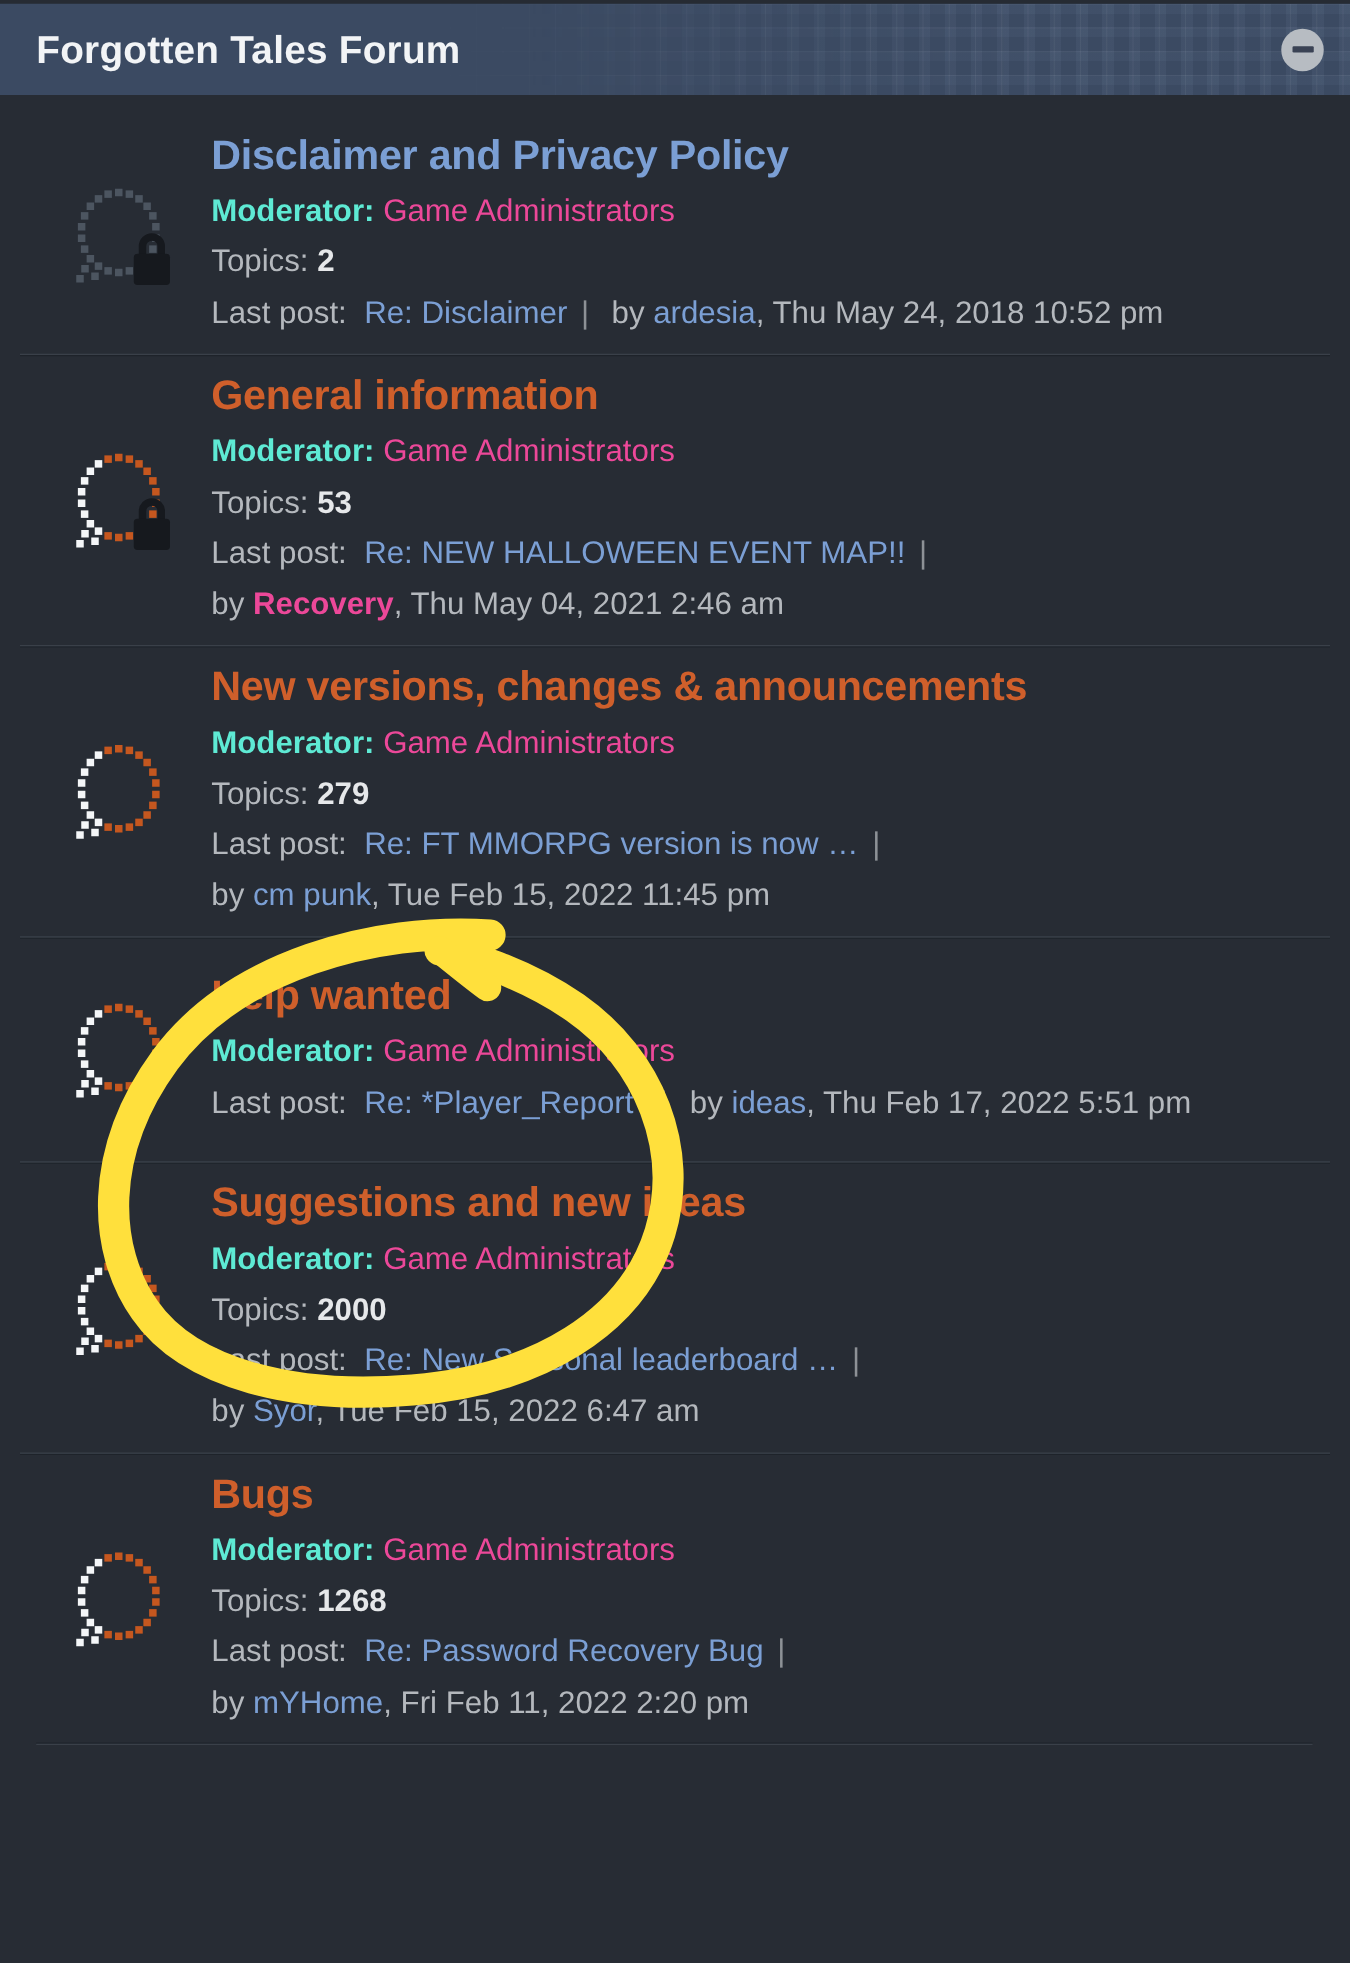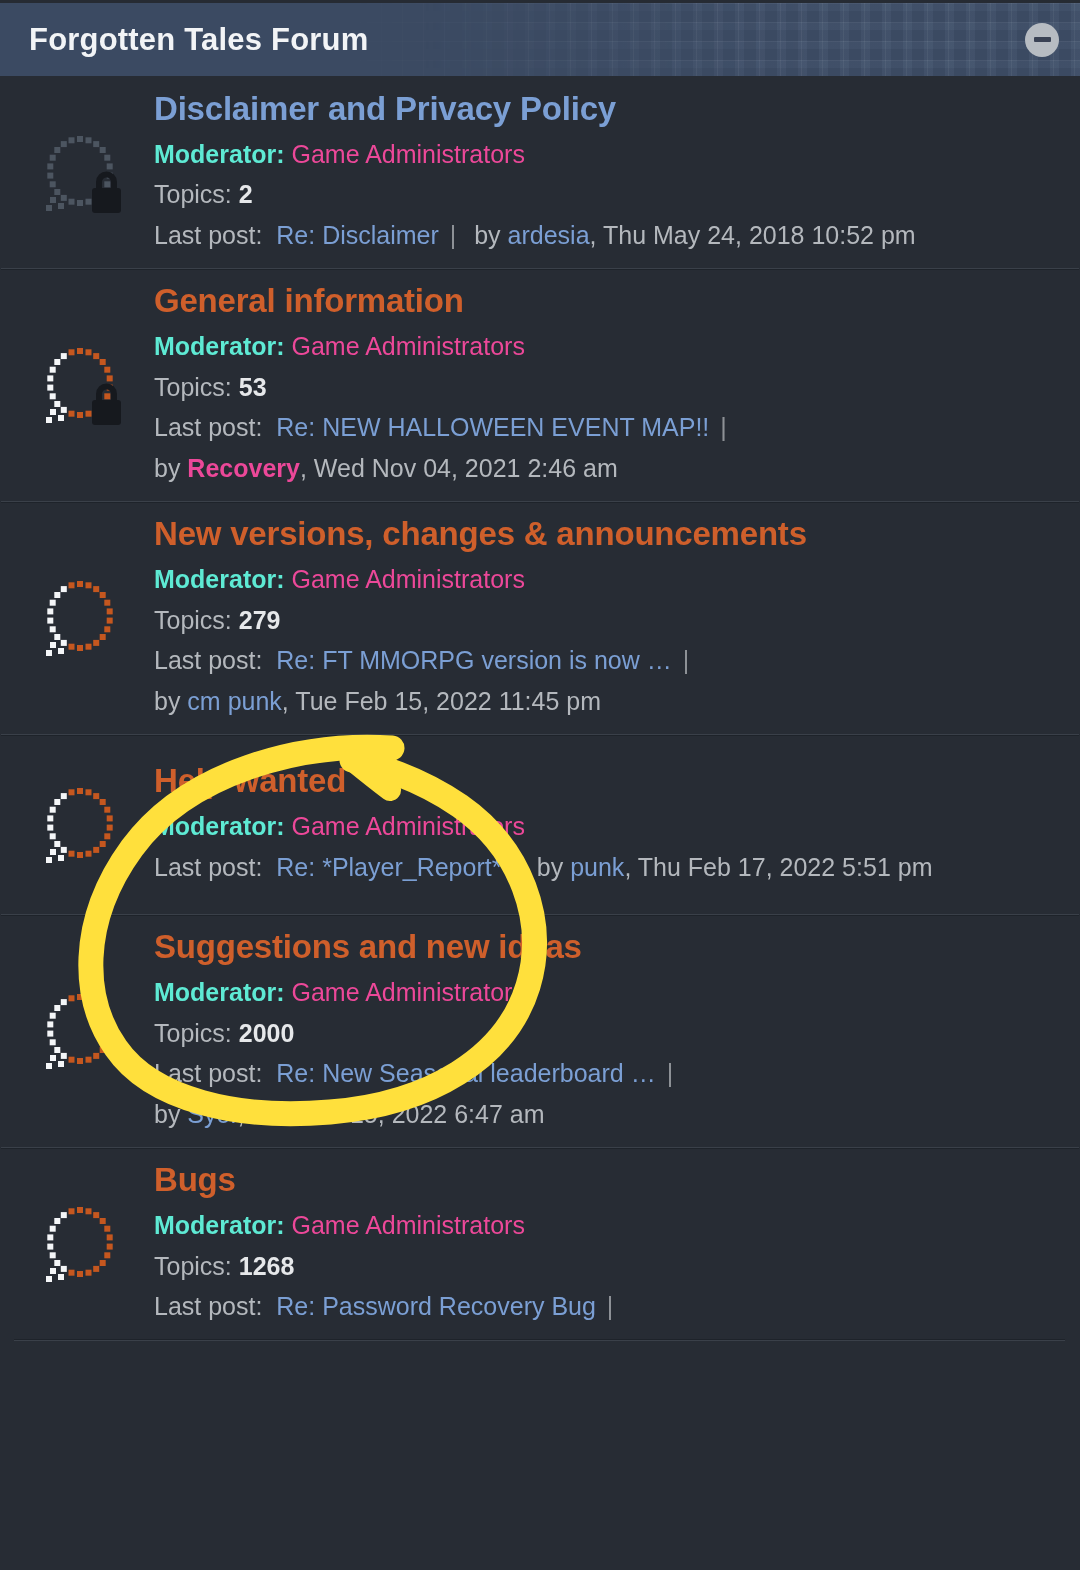--- a/index.html
+++ b/index.html
@@ -81,21 +81,21 @@
   .collapse-btn .bar {
     width: 17px;
     height: 5px;
     border-radius: 1px;
     background: #3a4254;
   }
 
   
   .forum-list {
     position: relative;
-    padding: 1px;
+    padding: 16px;
   }
   .forum-row {
     position: relative;
     display: flex;
     align-items: center;
     padding: 13px 16px 13px 14px;
     box-sizing: border-box;
     min-height: 180px;
   }
   .forum-row + .forum-row,
@@ -255,21 +255,21 @@
               <path d="M65 64 v-7 a7.5 7.5 0 0 1 15 0 v7" fill="none" stroke="#16191e" stroke-width="6"></path>
               <rect x="58" y="63" width="29" height="25" rx="3" fill="#16191e"></rect>
             </g>
           </svg>
         </div>
         <div class="forum-body">
           <div class="forum-title orange">General information</div>
           <div class="meta-line"><span class="meta-label-strong">Moderator:</span> <span class="mod-name">Game Administrators</span></div>
           <div class="meta-line"><span>Topics:</span> <span class="count">53</span></div>
           <div class="meta-line"><span>Last post:</span>&nbsp; <span class="link">Re: NEW HALLOWEEN EVENT MAP!!</span><span class="sep">&nbsp;|</span></div>
-          <div class="meta-line"><span>by </span><span class="mod-name bold">Recovery</span><span>, Wed Nov 04, 2021 2:46 am</span></div>
+          <div class="meta-line"><span>by </span><span class="mod-name bold">Recovery</span><span>, Thu May 04, 2021 2:46 am</span></div>
         </div>
       </div>
       <div class="forum-row">
         <div class="forum-icon">
           <svg viewBox="0 0 96 96">
             <rect x="43.0" y="11.0" width="6" height="6" fill="#c5571f"></rect>
             <rect x="51.5" y="12.3" width="6" height="6" fill="#c5571f"></rect>
             <rect x="59.2" y="16.1" width="6" height="6" fill="#c5571f"></rect>
             <rect x="65.7" y="22.0" width="6" height="6" fill="#c5571f"></rect>
             <rect x="70.3" y="29.7" width="6" height="6" fill="#c5571f"></rect>
@@ -329,21 +329,21 @@
             <rect x="26.8" y="16.1" width="6" height="6" fill="#f4f6f8"></rect>
             <rect x="34.5" y="12.3" width="6" height="6" fill="#c5571f"></rect>
             <rect x="16" y="72" width="6" height="6" fill="#f4f6f8"></rect>
             <rect x="24" y="78" width="6" height="6" fill="#f4f6f8"></rect>
             <rect x="12" y="80" width="6" height="6" fill="#f4f6f8"></rect>
           </svg>
         </div>
         <div class="forum-body">
           <div class="forum-title orange">Help wanted</div>
           <div class="meta-line"><span class="meta-label-strong">Moderator:</span> <span class="mod-name">Game Administrators</span></div>
-          <div class="meta-line"><span>Last post:</span>&nbsp; <span class="link">Re: *Player_Report*</span><span class="sep">&nbsp;|</span>&nbsp; <span>by </span><span class="link">punk</span><span>, Thu Feb 17, 2022 5:51 pm</span></div>
+          <div class="meta-line"><span>Last post:</span>&nbsp; <span class="link">Re: *Player_Report*</span><span class="sep">&nbsp;|</span>&nbsp; <span>by </span><span class="link">ideas</span><span>, Thu Feb 17, 2022 5:51 pm</span></div>
         </div>
       </div>
       <div class="forum-row">
         <div class="forum-icon">
           <svg viewBox="0 0 96 96">
             <rect x="43.0" y="11.0" width="6" height="6" fill="#c5571f"></rect>
             <rect x="51.5" y="12.3" width="6" height="6" fill="#c5571f"></rect>
             <rect x="59.2" y="16.1" width="6" height="6" fill="#c5571f"></rect>
             <rect x="65.7" y="22.0" width="6" height="6" fill="#c5571f"></rect>
             <rect x="70.3" y="29.7" width="6" height="6" fill="#c5571f"></rect>
@@ -405,20 +405,21 @@
             <rect x="16" y="72" width="6" height="6" fill="#f4f6f8"></rect>
             <rect x="24" y="78" width="6" height="6" fill="#f4f6f8"></rect>
             <rect x="12" y="80" width="6" height="6" fill="#f4f6f8"></rect>
           </svg>
         </div>
         <div class="forum-body">
           <div class="forum-title orange">Bugs</div>
           <div class="meta-line"><span class="meta-label-strong">Moderator:</span> <span class="mod-name">Game Administrators</span></div>
           <div class="meta-line"><span>Topics:</span> <span class="count">1268</span></div>
           <div class="meta-line"><span>Last post:</span>&nbsp; <span class="link">Re: Password Recovery Bug</span><span class="sep">&nbsp;|</span></div>
+          <div class="meta-line"><span>by </span><span class="link">mYHome</span><span>, Fri Feb 11, 2022 2:20 pm</span></div>
         </div>
       </div>
     </div>
 
   <svg class="annotation" viewBox="0 0 1080 1570" xmlns="http://www.w3.org/2000/svg">
     <path d="M 392 748
              C 300 742, 188 772, 132 848
              C 78 922, 82 1000, 116 1048
              C 152 1100, 238 1120, 330 1112
              C 430 1104, 506 1058, 528 986

